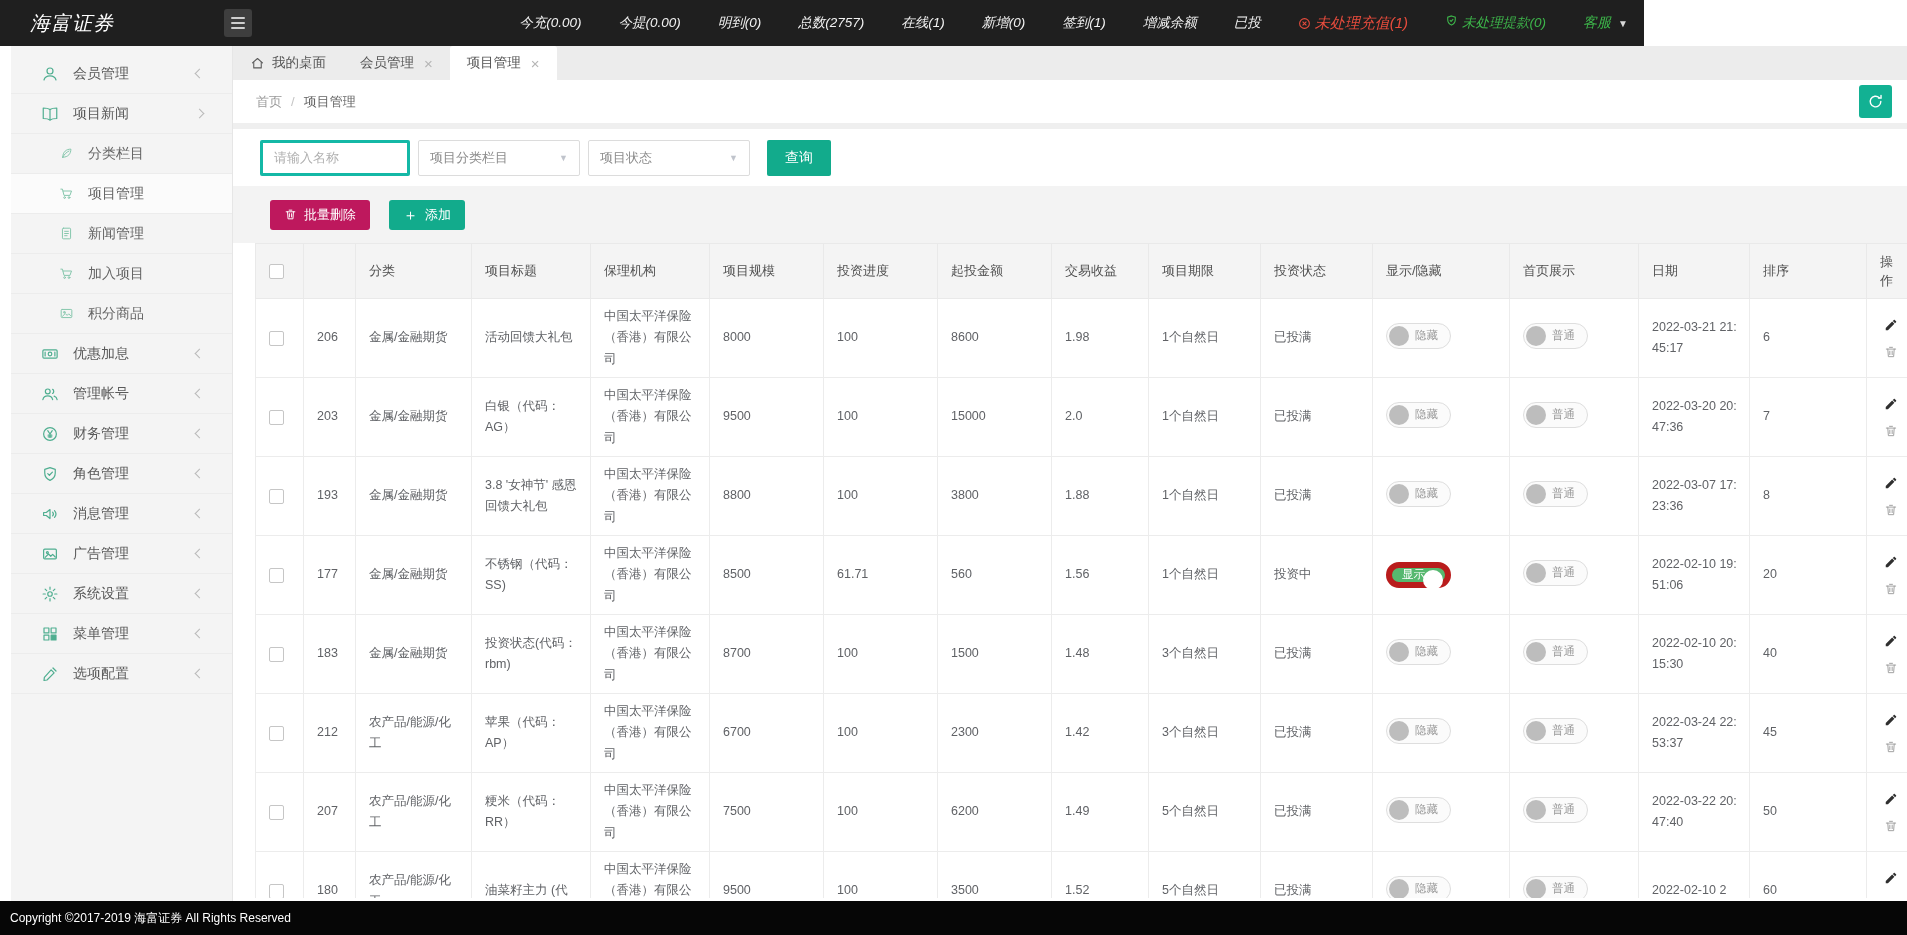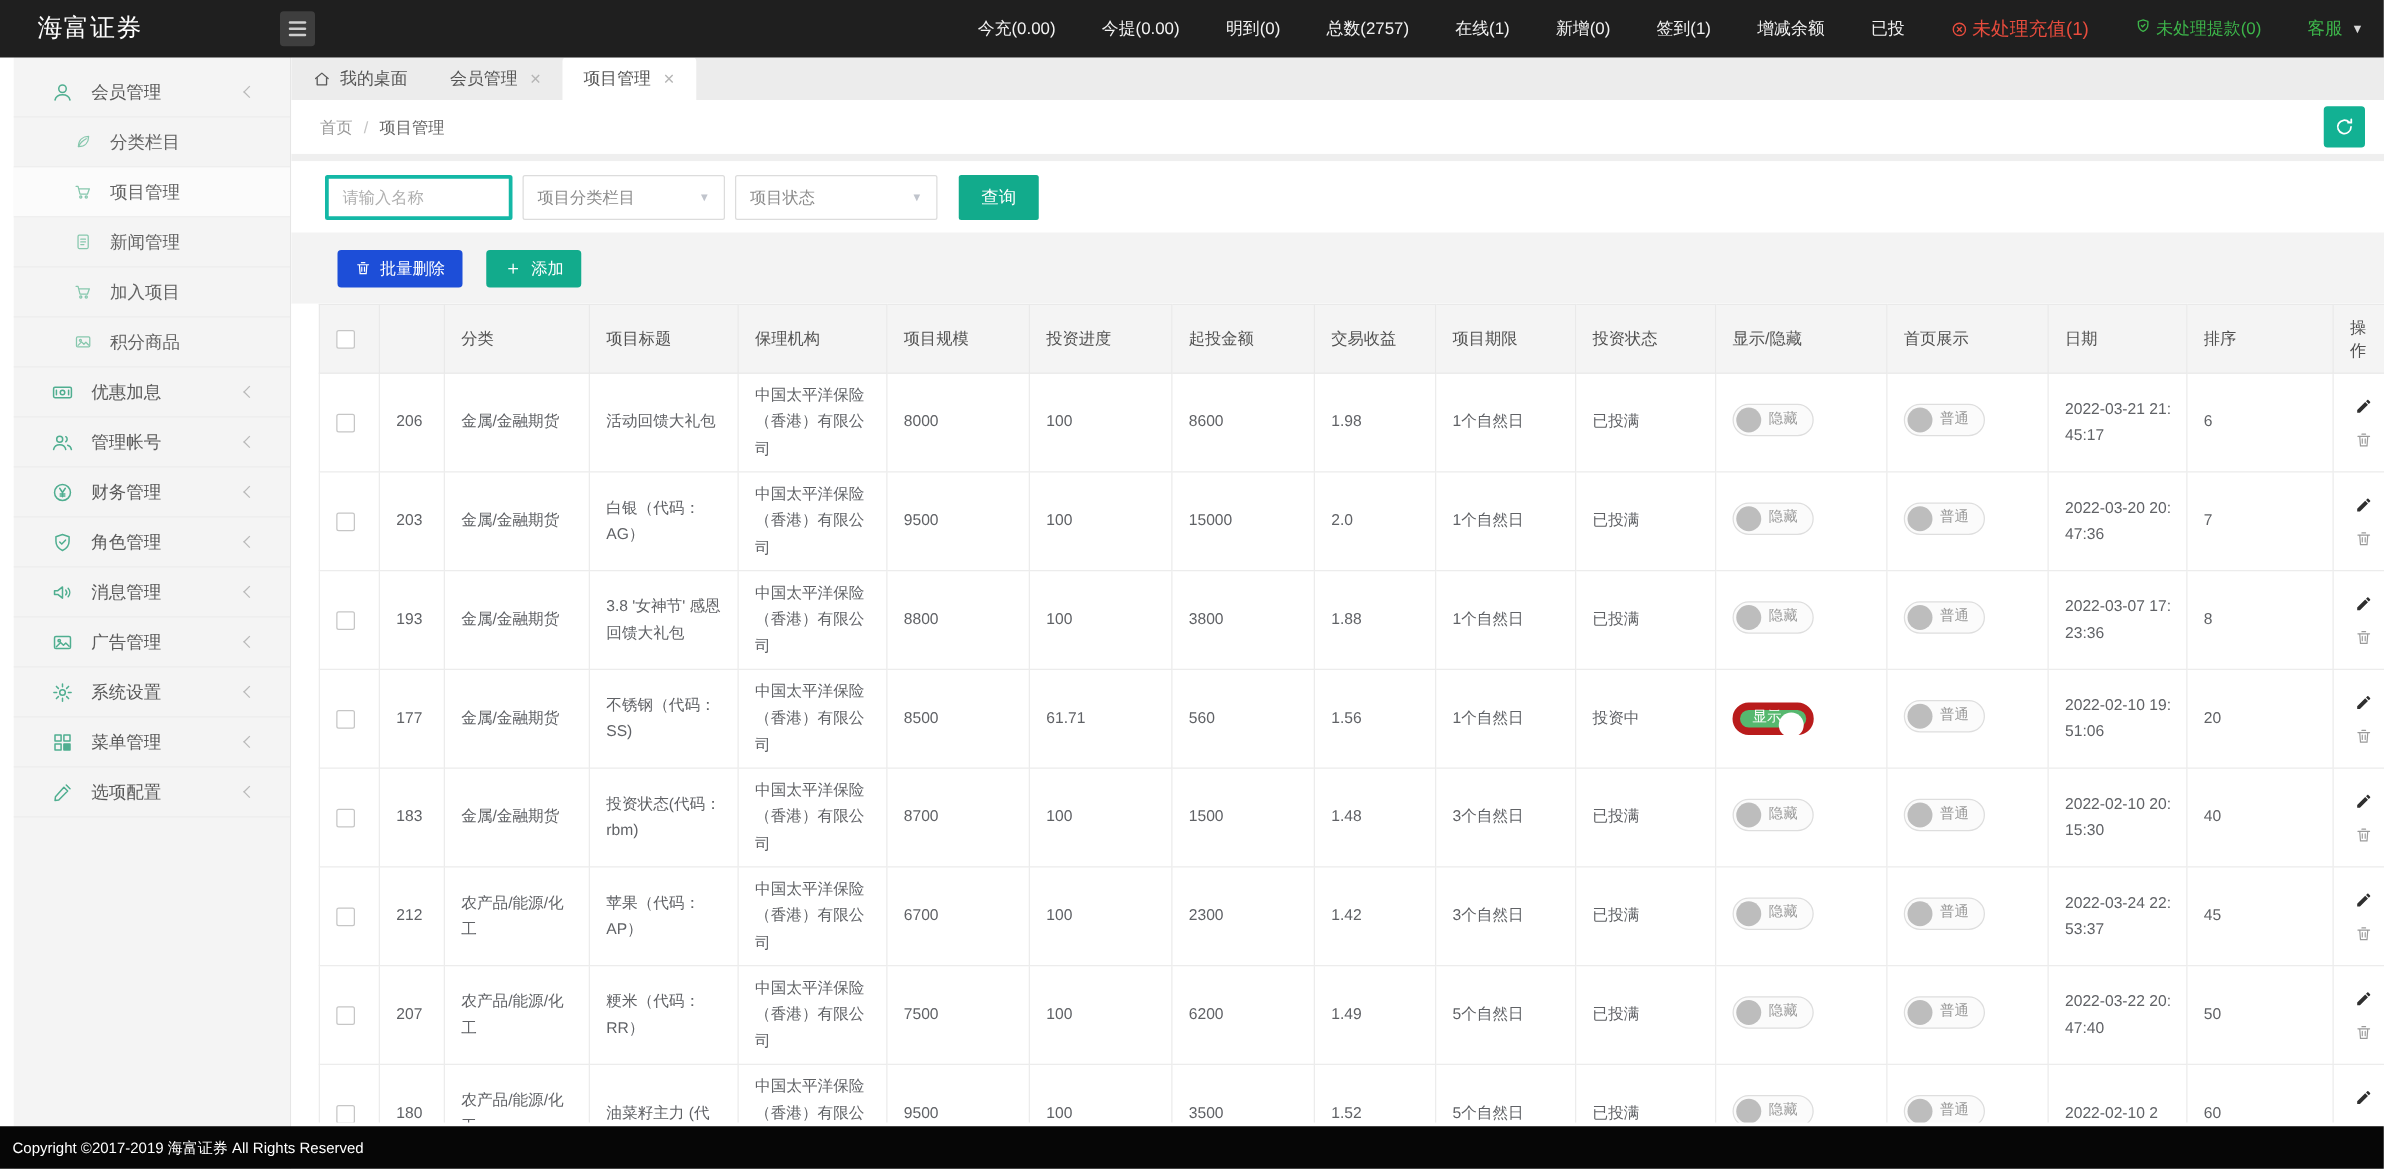--- a/index.html
+++ b/index.html
@@ -1,20 +1,20 @@
 <!DOCTYPE html>
 <html><head>
 <meta charset="utf-8">
 <style>
   * { margin:0; padding:0; box-sizing:border-box; }
   html,body { width:1907px; height:935px; overflow:hidden; background:#fff;
     font-family:"Liberation Sans","DejaVu Sans",sans-serif; }
 
   
-  .topbar { position:absolute; top:0; left:0; width:1907px; height:46px; background:#1f1f1f; z-index:30; }
+  .topbar { position:absolute; top:0; left:0; width:1644px; height:46px; background:#1f1f1f; z-index:30;font-style:italic; }
   .brand { position:absolute; left:30px; top:0; line-height:46px; font-size:20px; color:#fff; letter-spacing:1px; font-weight:500; }
   .hamburger { position:absolute; left:224px; top:9px; width:28px; height:28px; background:#3e3e3e; border-radius:3px;
     display:flex; flex-direction:column; justify-content:center; align-items:center; gap:3px; cursor:pointer; }
   .hamburger i { display:block; width:14px; height:2px; background:#cfcfcf; border-radius:1px; }
   .topbar-right { position:absolute; right:16px; top:0; height:46px; display:flex; align-items:center; gap:37px; }
   .stat { color:#f2f2f2; font-size:13.5px; white-space:nowrap; cursor:pointer; }
   .alert-red { color:#e84c3d; font-size:15px; display:flex; align-items:center; gap:4px; white-space:nowrap; cursor:pointer; }
   .alert-green { color:#3db54a; font-size:13.5px; display:flex; gap:4px; white-space:nowrap; cursor:pointer; }
   .alert-red svg, .alert-green svg { width:13px; height:13px; }
   .service { color:#3db54a; font-size:14px; display:flex; align-items:center; gap:7px; cursor:pointer; }
@@ -60,21 +60,21 @@
   .text-input::placeholder { color:#b0b0b0; }
   .select { width:162px; height:36px; border:1px solid #dcdcdc; border-radius:2px; background:#fff; display:flex; align-items:center;
     padding:0 11px; font-size:13px; color:#8b8b8b; position:relative; cursor:pointer; }
   .select .sel-caret { position:absolute; right:11px; color:#c0c4cc; font-size:9px; }
   .search-btn { width:64px; height:36px; margin-left:9px; background:#12ab8c; color:#fff; border:none; border-radius:2px; font-size:14px; cursor:pointer; }
 
   
   .button-band { height:57px; background:#f3f3f3; display:flex; align-items:center; padding-left:37px; gap:19px; }
   .band-btn { height:30px; border:none; border-radius:3px; color:#fff; font-size:13px; padding:0 14px;
     display:flex; align-items:center; gap:7px; cursor:pointer; }
-  .del-btn { background:#1d4ed8; }
+  .del-btn { background:#be185d; }
   .add-btn { background:#12ab8c; }
   .band-btn svg { width:13px; height:13px; stroke:#fff; fill:none; stroke-width:1.8; stroke-linecap:round; }
   .plus-g { font-size:15px; line-height:1; }
 
   
   .table-wrap { background:#fff; padding:0 22px; height:655px; overflow:hidden; }
   table { width:100%; border-collapse:collapse; table-layout:fixed; }
   th { height:55px; background:#f4f4f4; border:1px solid #e9e9e9; font-size:13px; font-weight:400; color:#515151;
     text-align:left; padding:0 6px 0 13px; line-height:1.5; }
   td { height:79px; border:1px solid #ececec; font-size:12.5px; color:#606266; padding:6px 8px 6px 13px; line-height:1.7;
@@ -146,20 +146,28 @@
 
   <div class="sidebar">
       <div class="menu-item">
         <span class="mi-icon"><svg viewBox="0 0 24 24">
             <circle cx="12" cy="8" r="4"></circle>
             <path d="M4 20c1-4 4.5-5.5 8-5.5s7 1.5 8 5.5"></path>
           </svg></span>
         <span class="label">会员管理</span>
         <span class="chev"></span>
       </div>
+      <div class="menu-item">
+        <span class="mi-icon"><svg viewBox="0 0 24 24">
+            <path d="M12 6c-2.2-1.6-5.2-2-9-2v14c3.8 0 6.8.4 9 2 2.2-1.6 5.2-2 9-2V4c-3.8 0-6.8.4-9 2z"></path>
+            <path d="M12 6v14"></path>
+          </svg></span>
+        <span class="label">项目新闻</span>
+        <span class="chev down"></span>
+      </div>
       <div class="menu-item sub">
         <span class="mi-icon"><svg viewBox="0 0 24 24">
             <path d="M6 18C6 9 12 5 19 5c0 7-4 13-13 13z"></path>
             <path d="M6 18c2.5-5 6-8 10-10"></path>
           </svg></span>
         <span class="label">分类栏目</span>
       </div>
       <div class="menu-item sub active-sub">
         <span class="mi-icon"><svg viewBox="0 0 24 24">
             <path d="M3 5h2.5L8 15h9.5L20 8H6.5"></path>

